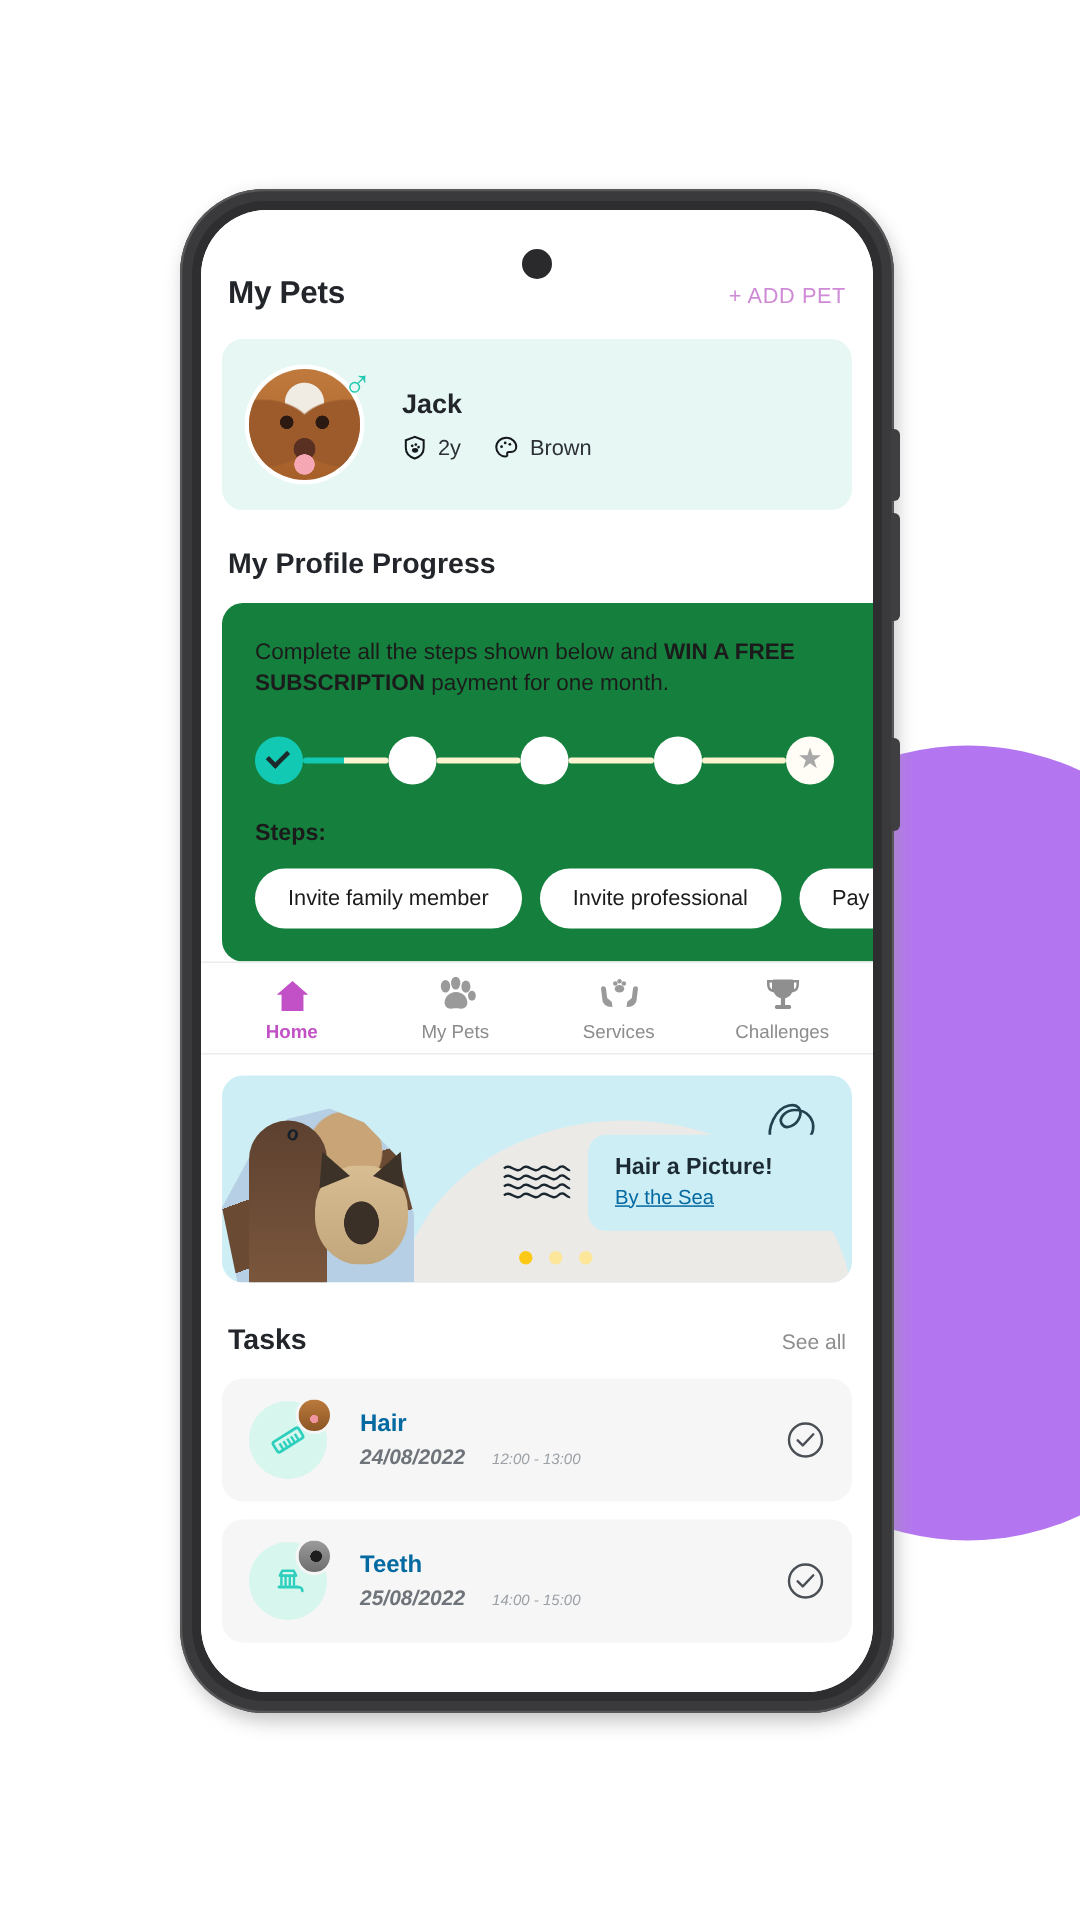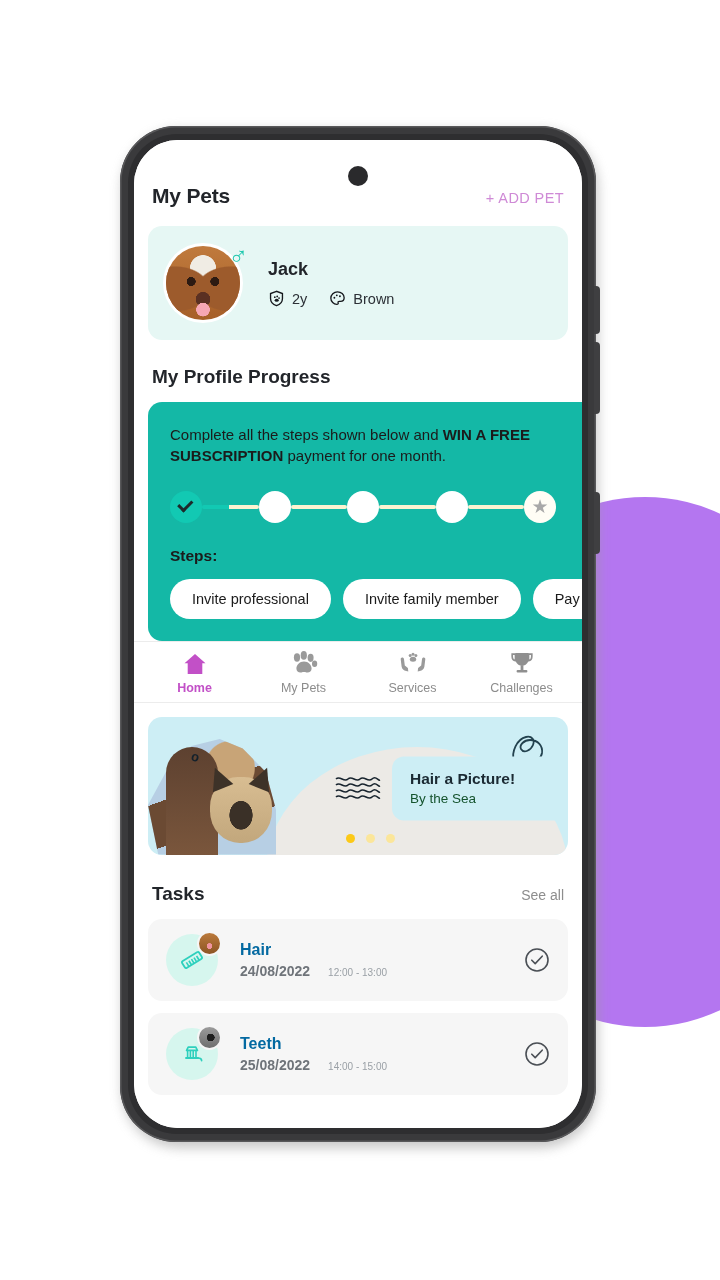--- a/index.html
+++ b/index.html
@@ -129,21 +129,21 @@
   .meta-item { display: flex; align-items: center; gap: 7px; font-size: 14.5px; color: #2c3036; }
   .meta-ico { width: 17px; height: 17px; display: block; }
 
   
   .sec-title { font-size: 19px; font-weight: bold; color: #22252a; padding: 26px 4px 0 4px; }
 
   
   .progress-card {
     margin-top: 14px;
     margin-right: -14px;
-    background: #14b8a6;
+    background: #15803d;
     border-radius: 14px 0 0 14px;
     padding: 22px 20px 22px 22px;
   }
   .promo-text { font-size: 15px; line-height: 1.42; color: #1b1b1b; }
   .promo-text b { font-weight: bold; }
 
   .steps-track {
     display: flex; align-items: center;
     margin-top: 24px;
     padding-right: 6px;
@@ -237,21 +237,21 @@
     transform: rotate(14deg);
   }
   .banner-plaque {
     position: absolute; right: 0; top: 50%; transform: translateY(-46%);
     background: #cdeef5;
     border-radius: 12px 0 0 12px;
     padding: 13px 16px 15px 18px;
     width: 176px;
   }
   .banner-title { font-size: 15.5px; font-weight: bold; color: #1b2a33; }
-  .banner-sub { font-size: 13.5px; color: #14532d; margin-top: 3px; }
+  .banner-sub { font-size: 13.5px; color: #0369a1; margin-top: 3px; text-decoration: underline; }
   .wave-ico { position: absolute; right: 186px; top: 52%; transform: translateY(-50%); }
   .loop-ico { position: absolute; right: 14px; top: 14px; }
   .dots { position: absolute; left: 198px; bottom: 12px; display: flex; gap: 11px; }
   .dot { width: 9px; height: 9px; border-radius: 50%; background: #fbe69a; }
   .dot.on { background: #fcc917; }
 
   
   .tasks-head {
     display: flex; align-items: baseline; justify-content: space-between;
     padding: 28px 18px 0 18px;
@@ -272,21 +272,21 @@
   }
   .task-pet {
     position: absolute; right: -4px; top: -3px;
     width: 25px; height: 25px; border-radius: 50%;
     border: 2px solid #f6f6f6; overflow: hidden;
   }
   .task-pet.dog { background: radial-gradient(circle at 50% 62%, #f0949f 0 16%, transparent 17%), linear-gradient(#bb7a3c,#8c5524); }
   .task-pet.cat { background: radial-gradient(circle at 56% 50%, #1d1d1d 0 24%, transparent 25%), linear-gradient(#9b9b9b,#6e6e6e); }
   .task-body { margin-left: 22px; flex: 1; }
   .task-name { font-size: 16px; font-weight: bold; color: #0369a1; }
-  .task-sub { display: flex; align-items: baseline; gap: 18px; margin-top: 4px; }
+  .task-sub { display: flex; align-items: baseline; gap: 18px; margin-top: 4px; font-style: italic; }
   .task-date { font-size: 14px; font-weight: bold; color: #6f747a; }
   .task-time { font-size: 10px; color: #9aa0a6; }
   .task-check { width: 26px; height: 26px; flex: none; }
 </style>
 </head>
 <body>
 
 <div id="stage">
 
   <div class="blob"></div>
@@ -362,22 +362,22 @@
               <div class="node"></div>
               <div class="link"></div>
               <div class="node star">
                 <span class="star-glyph">★</span>
               </div>
             </div>
 
             <div class="steps-label">Steps:</div>
 
             <div class="chips">
+              <div class="chip">Invite family member</div>
               <div class="chip">Invite professional</div>
-              <div class="chip">Invite family member</div>
               <div class="chip">Pay</div>
             </div>
           </div>
         </div>
 
         <div class="nav">
           <div class="nav-item active">
             <div class="nav-ico">
               <svg width="26" height="24" viewBox="0 0 26 24">
                 <path d="M13 2 2.5 11.2h3.2V22h14.6V11.2h3.2z" fill="#c250c7"></path>

